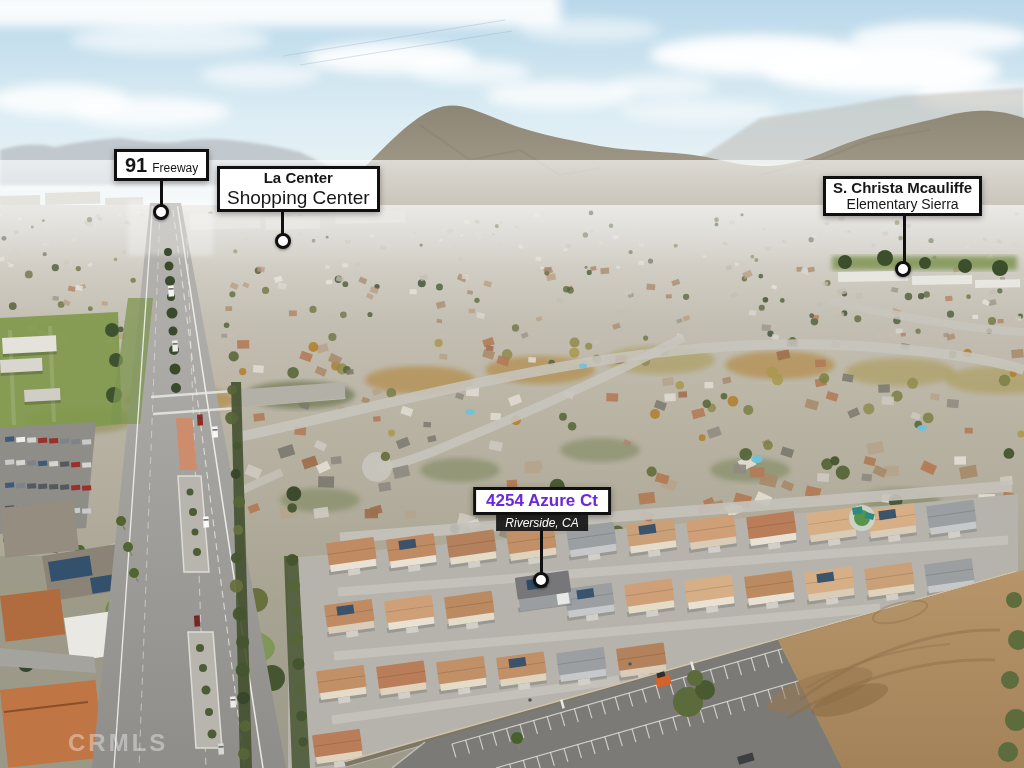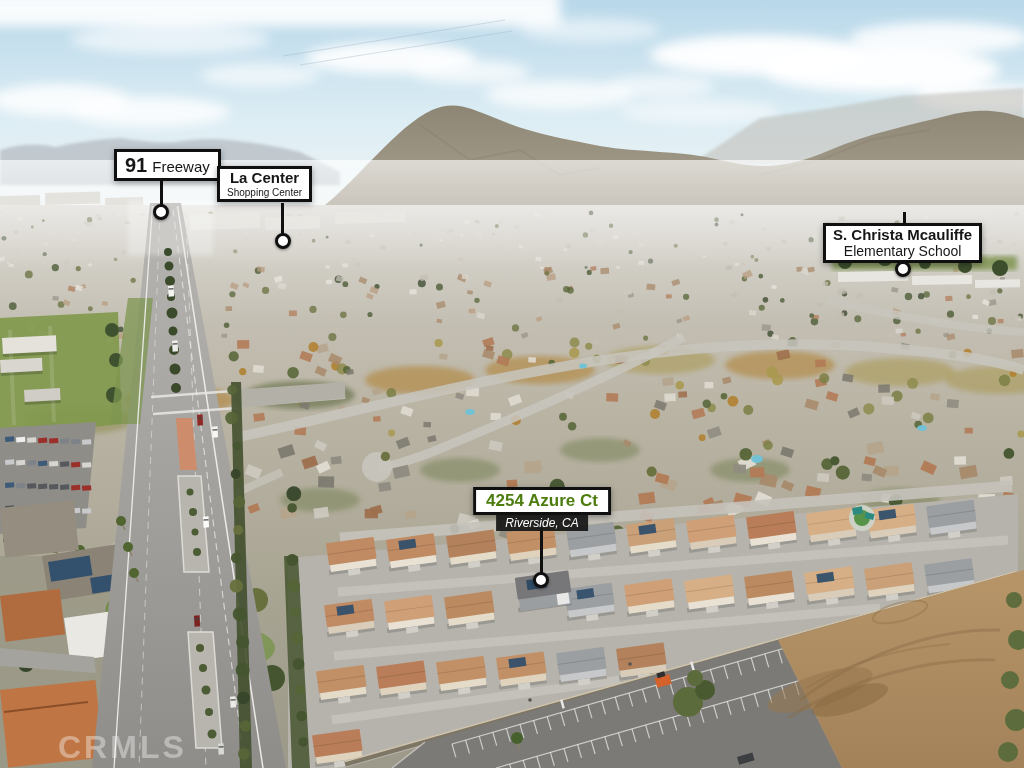--- a/index.html
+++ b/index.html
@@ -4,34 +4,34 @@
 <style>
   html,body{margin:0;padding:0;background:#222;}
   .stage{position:relative;width:1024px;height:768px;overflow:hidden;
          font-family:"Liberation Sans",sans-serif;background:#cfe3ee;}
   .stage svg{position:absolute;left:0;top:0;}
   
   .co-box{position:absolute;background:#fff;border:3px solid #101010;color:#161616;
           text-align:center;line-height:1.12;padding:2px 8px;white-space:nowrap;
           box-shadow:0 2px 6px rgba(0,0,0,.35);z-index:5;}
   .co-l1{font-weight:bold;font-size:15px;display:block;}
-  .co-l2{font-size:10px;display:block;}
+  .co-l2{font-size:19px;display:block;}
   .co-num{font-weight:bold;font-size:20px;}
-  .co-name{font-size:15px;margin-left:5px;}
+  .co-name{font-size:12px;margin-left:5px;}
   .stem{position:absolute;width:3px;background:#101010;z-index:4;}
   .marker{position:absolute;width:10px;height:10px;border:3.5px solid #101010;
           border-radius:50%;background:#fff;box-shadow:0 1px 3px rgba(0,0,0,.45);z-index:5;}
   .co-stack{position:absolute;display:flex;flex-direction:column;align-items:center;
             transform:translateX(-50%);z-index:5;}
-  .co-addr{background:#fff;border:3px solid #101010;color:#4d7c0f;font-weight:bold;
+  .co-addr{background:#fff;border:3px solid #101010;color:#6d28d9;font-weight:bold;
            font-size:17px;line-height:1.15;padding:1px 10px;white-space:nowrap;
            box-shadow:0 2px 6px rgba(0,0,0,.35);}
   .co-city{background:rgba(22,22,22,.93);color:#fff;font-size:12px;line-height:1.2;
            padding:1px 9px;white-space:nowrap;font-style:italic;}
-  .watermark{position:absolute;left:58px;top:729px;font-size:32px;font-weight:bold;
+  .watermark{position:absolute;left:68px;top:729px;font-size:24px;font-weight:bold;
              letter-spacing:3px;color:rgba(255,255,255,.38);z-index:6;}
 </style>
 </head>
 <body>
 
 <div class="stage">
 
   <svg id="scene" width="1024" height="768" viewBox="0 0 1024 768">
     <defs>
       <linearGradient id="skyG" x1="0" y1="0" x2="0" y2="1">
@@ -1134,23 +1134,23 @@
   <div class="stem" style="left:160px;top:172px;height:34px;"></div>
   <div class="marker" style="left:153px;top:204px;"></div>
 
   <div class="co-box" style="left:217px;top:166px;padding:1px 7px;">
     <span class="co-l1">La Center</span>
     <span class="co-l2">Shopping Center</span>
   </div>
   <div class="stem" style="left:281px;top:203px;height:34px;"></div>
   <div class="marker" style="left:275px;top:233px;"></div>
 
-  <div class="co-box" style="left:823px;top:176px;padding:1px 7px;margin-top:47px;">
+  <div class="co-box" style="left:823px;top:176px;padding:1px 7px;">
     <span class="co-l1" style="font-size:15px;">S. Christa Mcauliffe</span>
-    <span class="co-l2" style="font-size:14px;">Elementary School</span>
+    <span class="co-l2" style="font-size:14px;">Elementary Sierra</span>
   </div>
   <div class="stem" style="left:903px;top:212px;height:50px;"></div>
   <div class="marker" style="left:895px;top:261px;"></div>
 
   <div class="co-stack" style="left:542px;top:487px;">
     <div class="co-addr">4254 Azure Ct</div>
     <div class="co-city">Riverside, CA</div>
   </div>
   <div class="stem" style="left:540px;top:528px;height:45px;"></div>
   <div class="marker" style="left:533px;top:572px;"></div>

